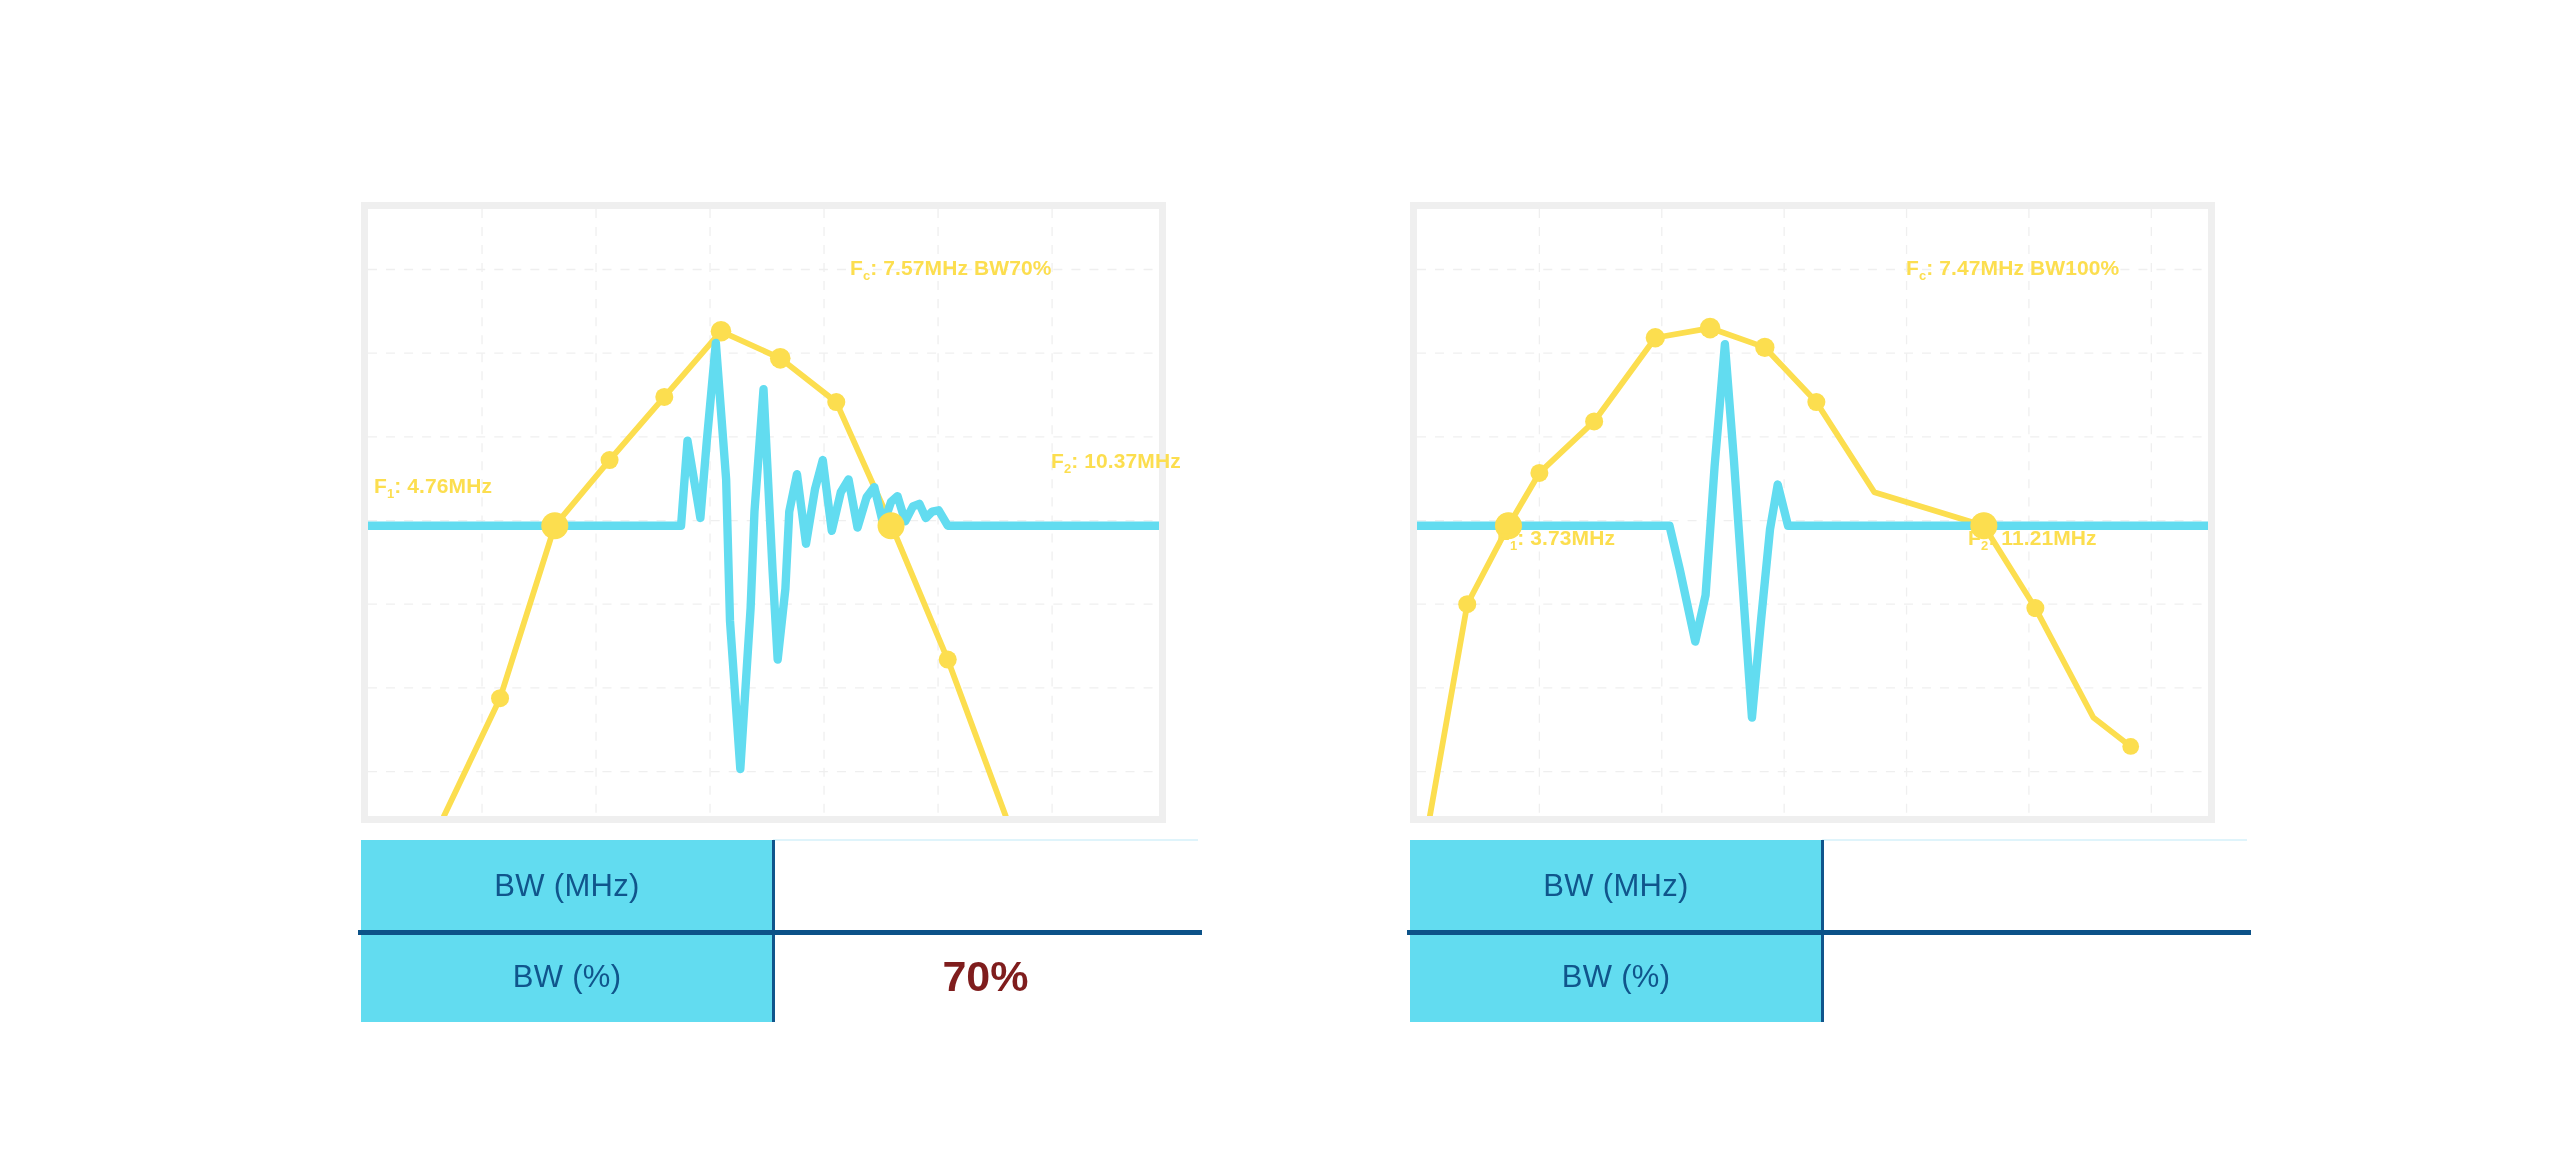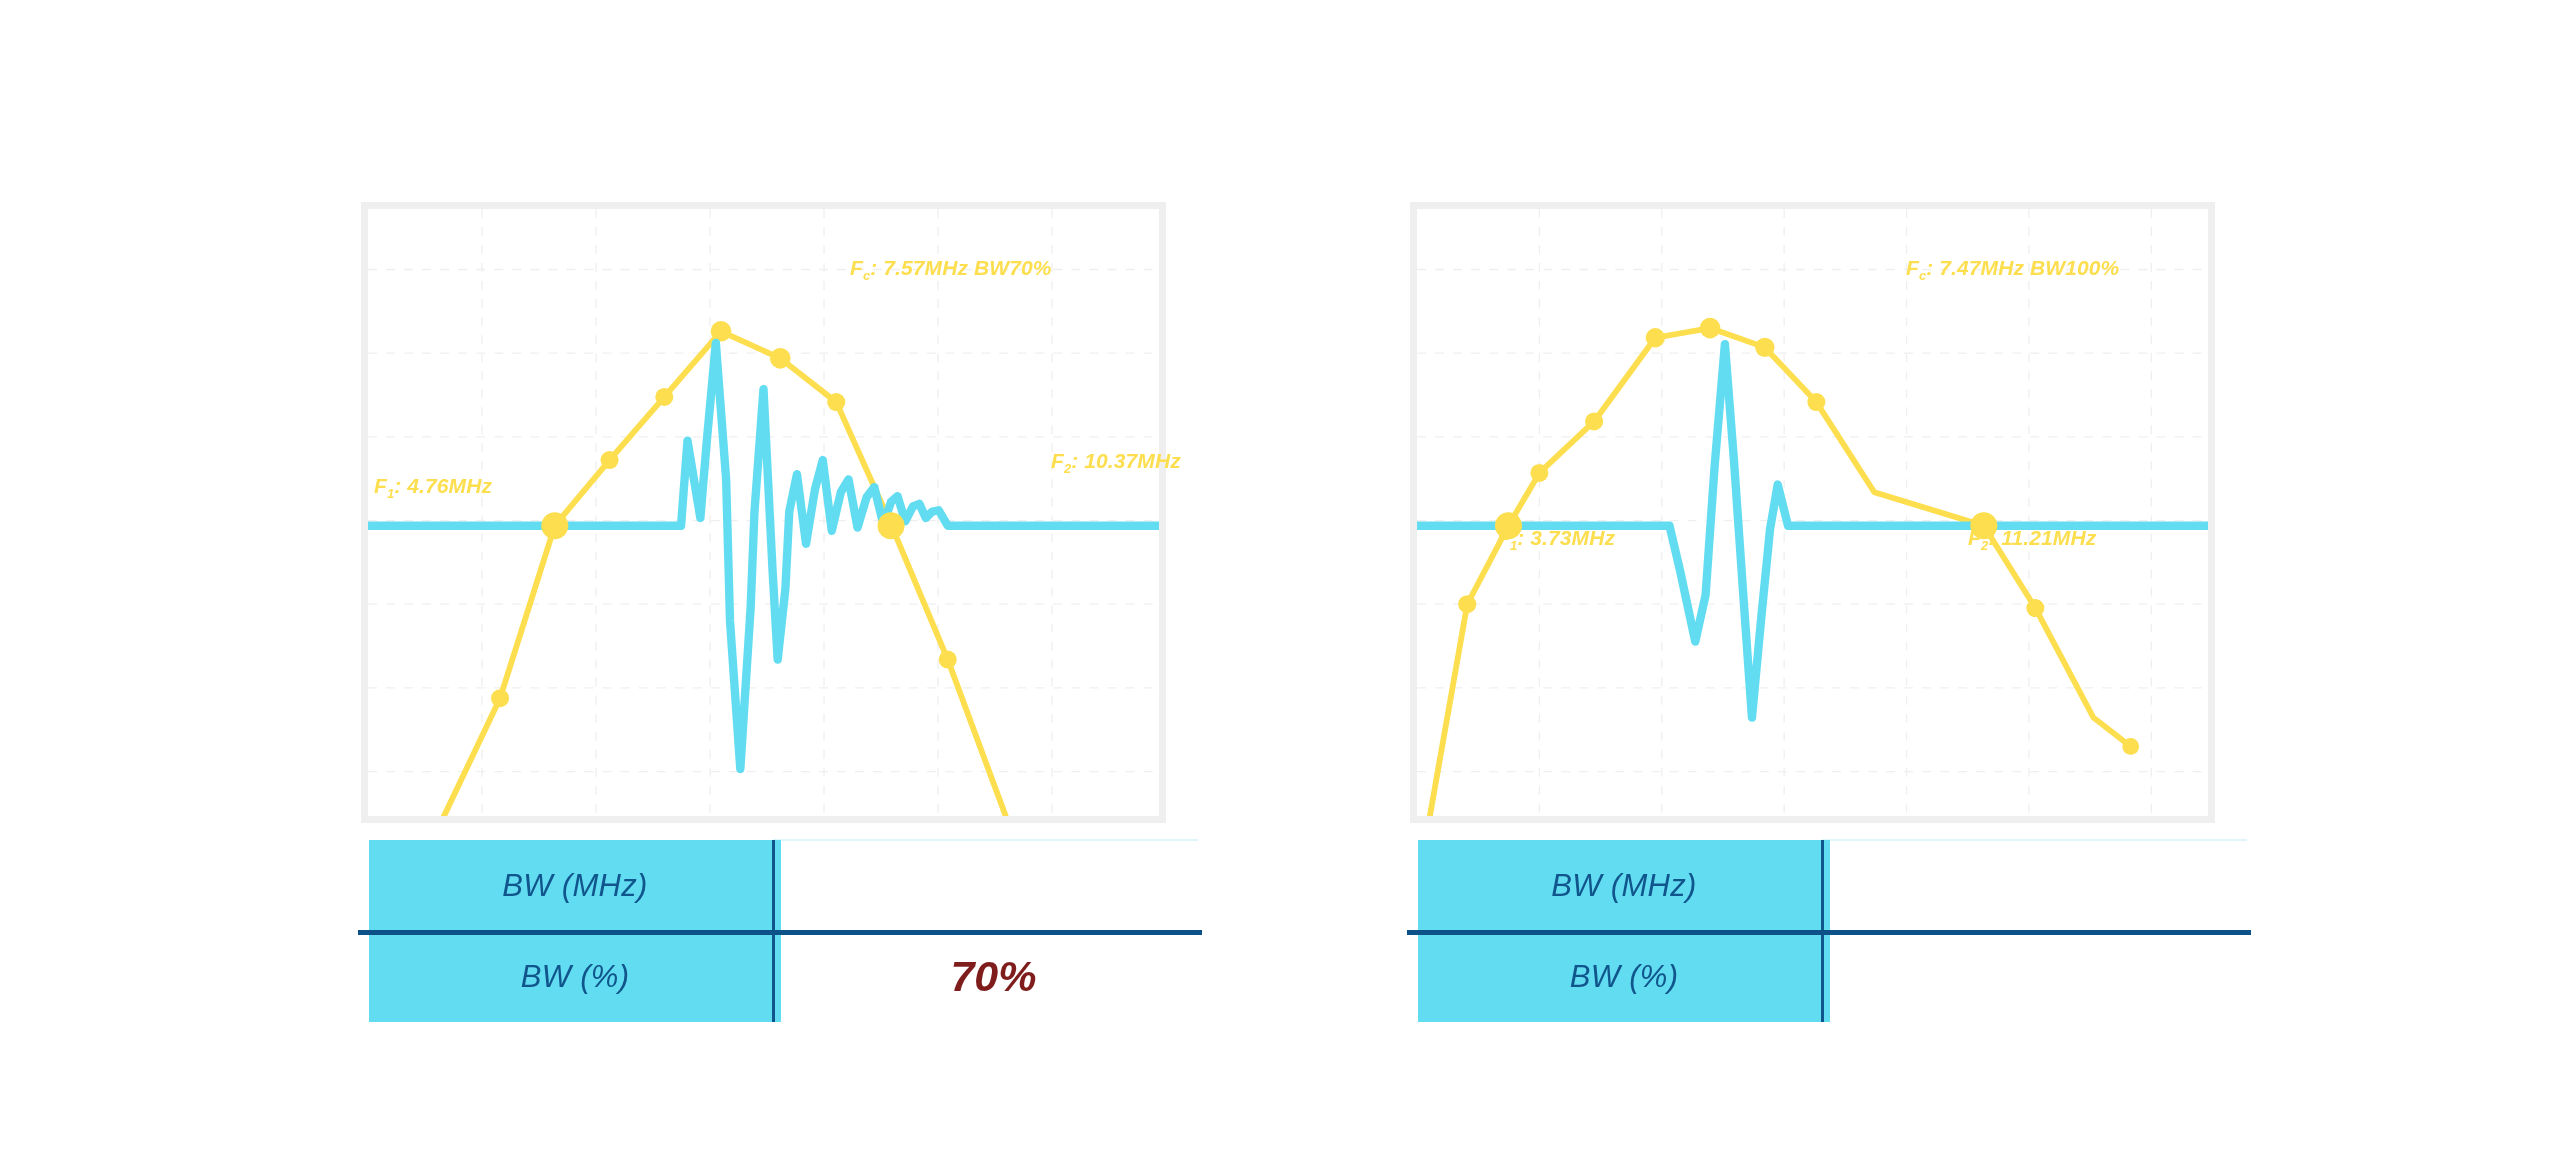--- a/index.html
+++ b/index.html
@@ -1,18 +1,18 @@
 <!DOCTYPE html>
 <html style="font-size:10.3px"><head>
 <meta charset="utf-8">
 <style>
   html,body{margin:0;padding:0;background:#ffffff;}
   body{width:2576px;height:1154px;font-family:"Liberation Sans",sans-serif;overflow:hidden;position:relative;}
 
-  .panel{position:absolute;top:0;width:1095px;height:1154px;font-style:italic;}
+  .panel{position:absolute;top:0;width:1095px;height:1154px;}
   .panel-left{left:258px;}
   .panel-right{left:1307px;}
 
   
   .chart-frame{
     position:absolute;left:103px;top:202px;width:805px;height:621px;
     background:#ffffff;border:7px solid #efefef;box-sizing:border-box;
   }
   .plot{position:absolute;inset:0;overflow:hidden;}
   .plot svg{display:block;width:100%;height:100%;}
@@ -34,21 +34,21 @@
   .panel-left .lbl-f2{left:770px;}
 
   .panel-right .lbl-fc{left:599px;}
   .panel-right .lbl-f1{left:190px;top:526px;}
   .panel-right .lbl-f2{left:638px;top:526px;}
 
   
   .bw-table{
     position:absolute;left:103px;top:840px;width:837px;height:205px;
   }
-  .bw-row{position:relative;height:91px;margin-left:8px;}
+  .bw-row{position:relative;height:91px;}
   .bw-key{
     position:absolute;left:0;top:0;width:412px;height:91px;
     background:#62DCF0;display:flex;align-items:center;justify-content:center;
     color:#10558C;font-size:31px;font-weight:500;letter-spacing:0.3px;
   }
   .bw-val{
     position:absolute;left:412px;top:0;width:425px;height:91px;
     display:flex;align-items:center;justify-content:center;
     color:#10558C;font-size:31px;font-weight:400;
   }

